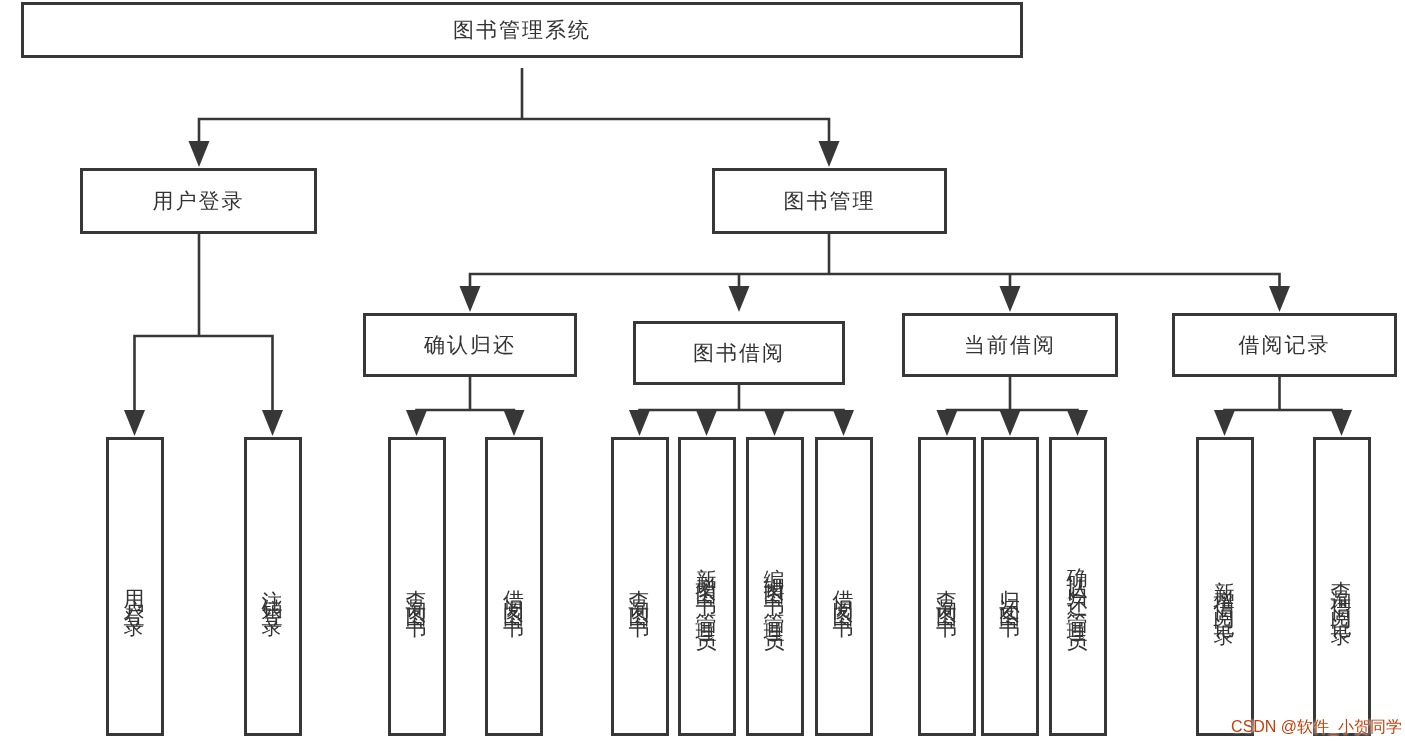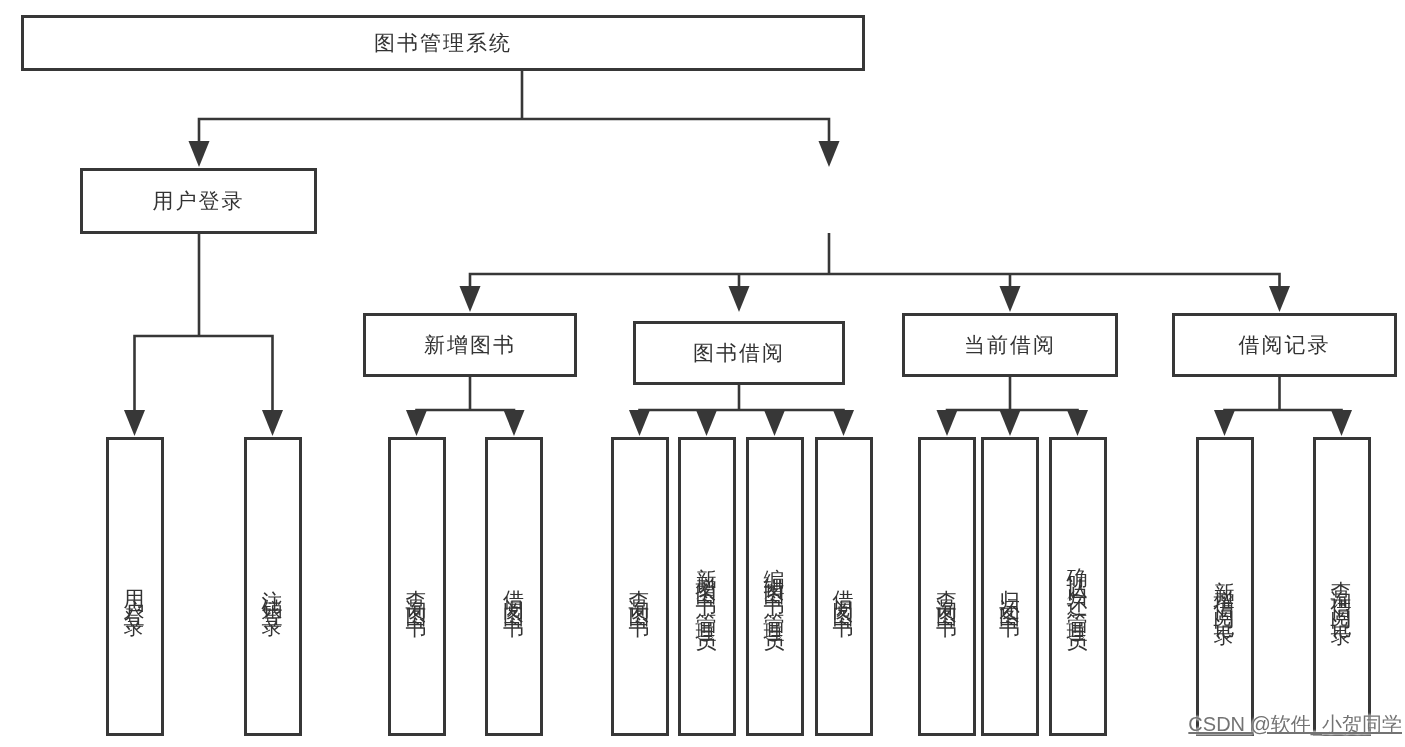--- a/index.html
+++ b/index.html
@@ -36,21 +36,21 @@
   .leaf .vlabel {
     writing-mode: vertical-rl;
     text-orientation: mixed;
     font-size: 21px;
     line-height: 1;
     letter-spacing: 9px;
     margin-bottom: -9px; 
     white-space: nowrap;
   }
   
-  .n-root       { left: 21px;   top: 15px;  width: 844px; height: 56px; }
+  .n-root       { left: 21px;   top: 2px;  width: 1002px; height: 56px; }
   .n-login      { left: 80px;   top: 168px; width: 237px;  height: 66px; }
   .n-mgmt       { left: 712px;  top: 168px; width: 235px;  height: 66px; }
   .n-recommend  { left: 363px;  top: 313px; width: 214px;  height: 64px; }
   .n-borrow     { left: 633px;  top: 313px; width: 212px;  height: 64px; margin-top: 8px; }
   .n-current    { left: 902px;  top: 313px; width: 216px;  height: 64px; font-family: Liberation Serif, serif; }
   .n-records    { left: 1172px; top: 313px; width: 225px;  height: 64px; }
   
   .leaf { top: 437px; width: 58px; height: 299px; }
   .lf-login-0   { left: 105.5px; }
   .lf-login-1   { left: 243.5px; }
@@ -62,26 +62,25 @@
   .lf-bor-3     { left: 814.5px; }
   .lf-cur-0     { left: 918px; }
   .lf-cur-1     { left: 981px; }
   .lf-cur-2     { left: 1048.5px; }
   .lf-recd-0    { left: 1195.5px; }
   .lf-recd-1    { left: 1312.5px; }
   .watermark {
     position: absolute;
     right: 3px;
     bottom: 9px;
-    font-size: 20px;
-    color: #737373;
+    font-size: 16px;
+    color: #c2410c;
     text-shadow: 0 0 3px #ffffff, 0 0 3px #ffffff;
     z-index: 3;
     white-space: nowrap;
-    text-decoration: underline;
   }
 </style>
 </head>
 <body>
 
 <div class="canvas">
 
   <svg class="connectors" viewBox="0 0 1405 747" xmlns="http://www.w3.org/2000/svg">
     <g stroke="#373737" stroke-width="2.6" fill="none">
 
@@ -136,23 +135,26 @@
     </g>
   </svg>
 
   <div class="box n-root">
     <span class="hlabel">图书管理系统</span>
   </div>
 
   <div class="box n-login">
     <span class="hlabel">用户登录</span>
   </div>
+  <div class="box n-mgmt">
+    <span class="hlabel">图书管理</span>
+  </div>
 
   <div class="box n-recommend">
-    <span class="hlabel">新增图书</span>
+    <span class="hlabel">确认归还</span>
   </div>
   <div class="box n-borrow">
     <span class="hlabel">图书借阅</span>
   </div>
   <div class="box n-current">
     <span class="hlabel">当前借阅</span>
   </div>
   <div class="box n-records">
     <span class="hlabel">借阅记录</span>
   </div>

